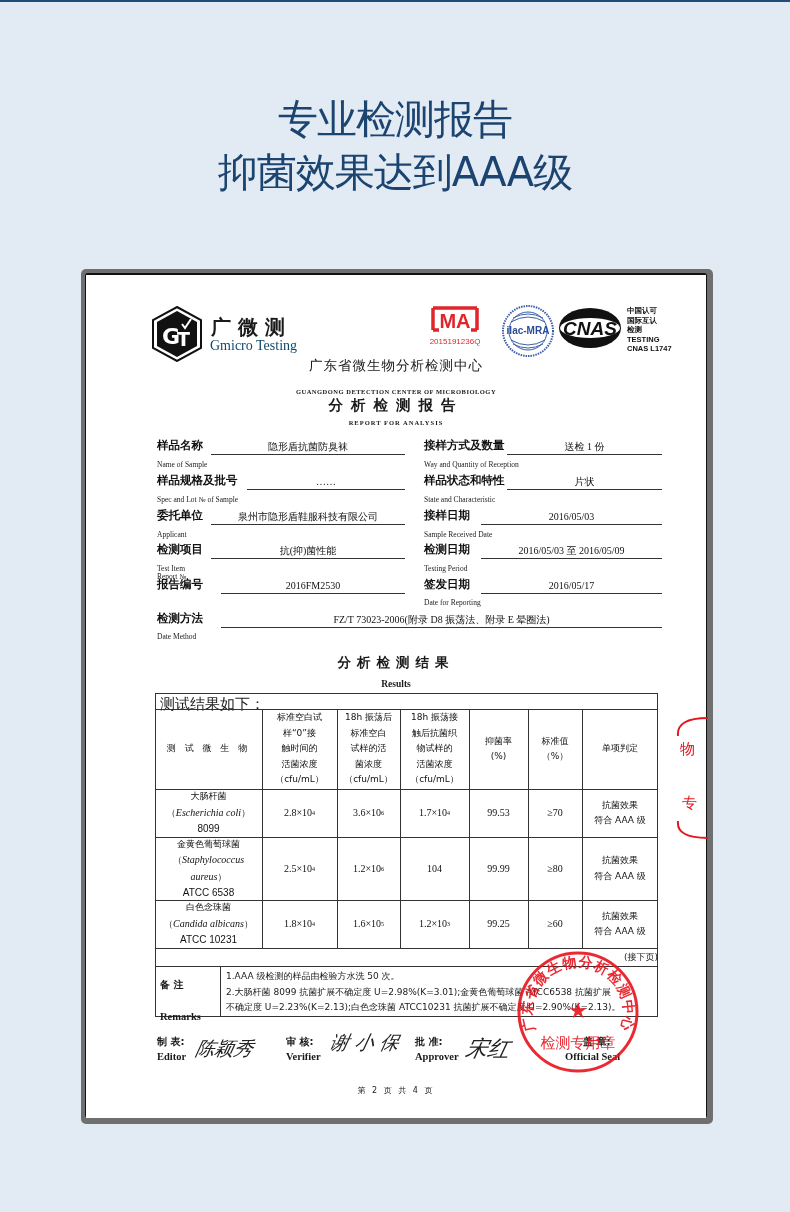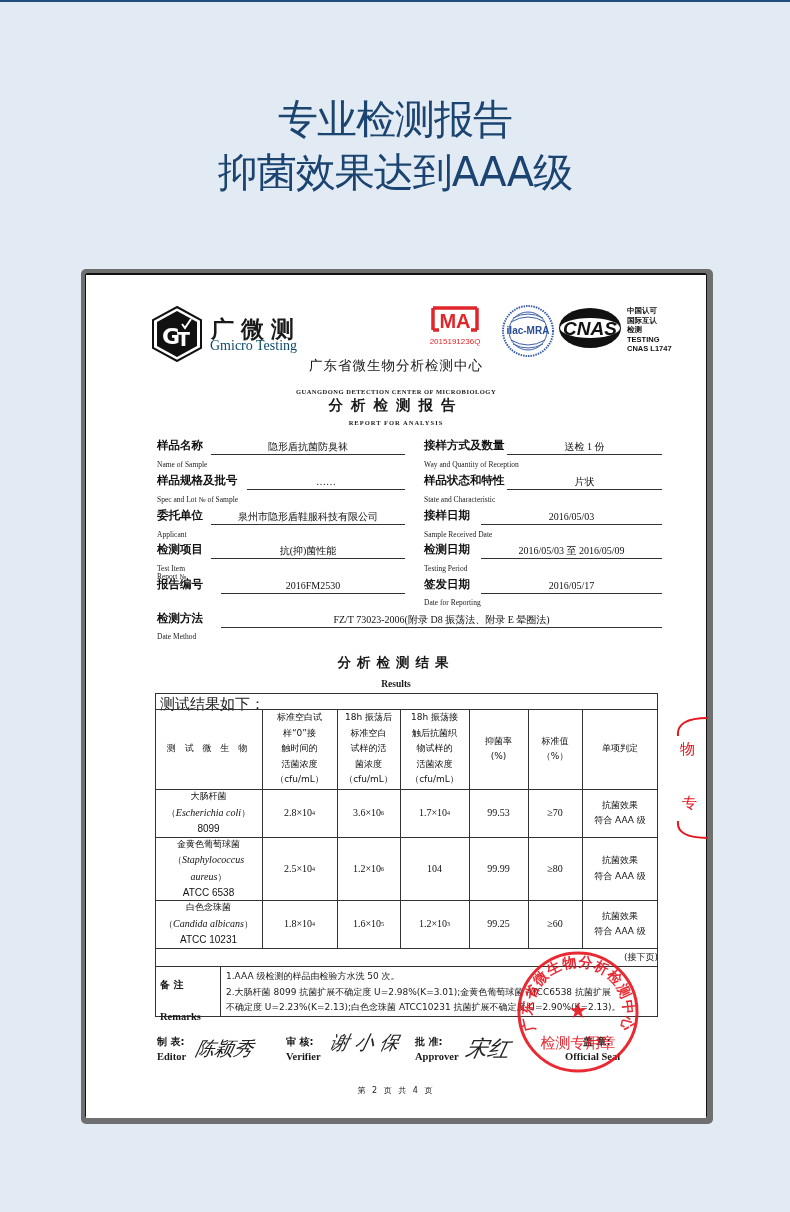--- a/index.html
+++ b/index.html
@@ -31,21 +31,21 @@
   .paper {
     position: absolute; left: 86px; top: 275px; width: 620px; height: 843px;
     background: #fff; overflow: hidden;
   }
 
   
   .abs { position: absolute; }
 
   
   .gt-logo { left: 151px; top: 306px; width: 52px; height: 56px; }
-  .gt-cn { left: 211px; top: 314px; font-family: "DejaVu Sans", sans-serif; font-weight: bold; font-size: 23px; letter-spacing: 7px; }
+  .gt-cn { left: 211px; top: 314px; font-family: "DejaVu Sans", sans-serif; font-weight: bold; font-size: 20px; letter-spacing: 7px; }
   .gt-en { left: 210px; top: 338px; font-family: "Liberation Serif", serif; font-size: 14px; color: #0c4a6e; }
 
   .cma { left: 425px; top: 305px; width: 60px; height: 44px; }
   .ilac { left: 501px; top: 304px; width: 54px; height: 54px; }
   .cnas { left: 558px; top: 307px; width: 64px; height: 42px; }
   .cnas-text { left: 627px; top: 306px; font-family: "Liberation Sans", sans-serif; font-size: 7.5px; font-weight: bold; line-height: 9.5px; color: #111; }
 
   .center-cn { left: 86px; width: 620px; text-align: center; top: 357px; font-family: "DejaVu Sans", sans-serif; font-size: 13.5px; letter-spacing: 1px; }
   .center-en { left: 86px; width: 620px; text-align: center; top: 388px; font-size: 6.5px; font-weight: bold; letter-spacing: 0.5px; font-family: "Liberation Serif", serif; }
   .report-cn { left: 86px; width: 620px; text-align: center; top: 396px; font-family: "DejaVu Sans", sans-serif; font-size: 14.5px; letter-spacing: 8px; font-weight: bold; }

